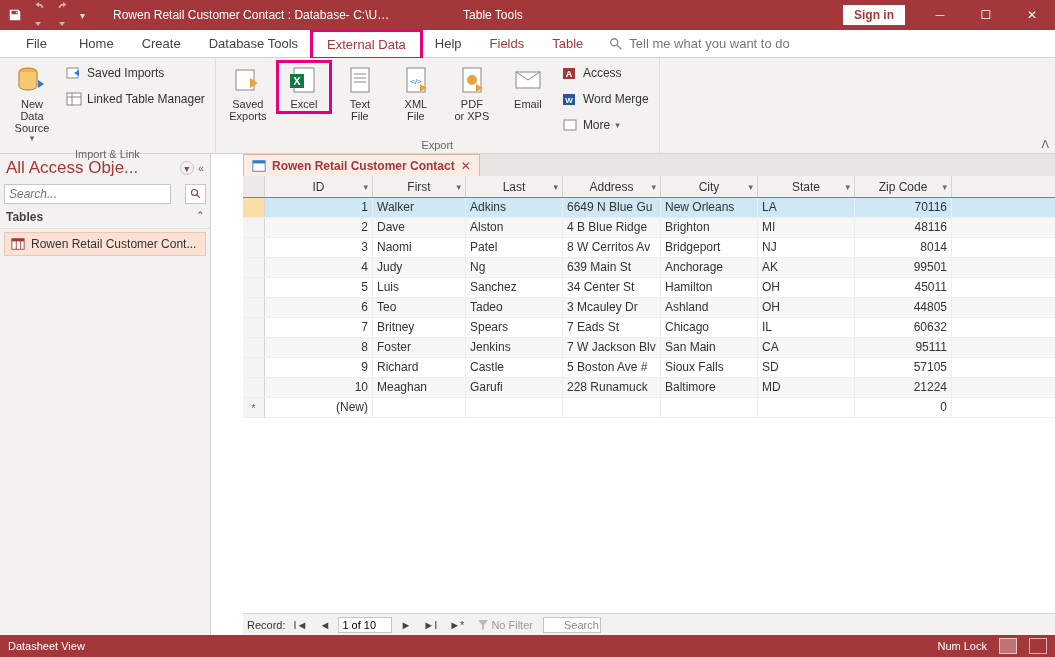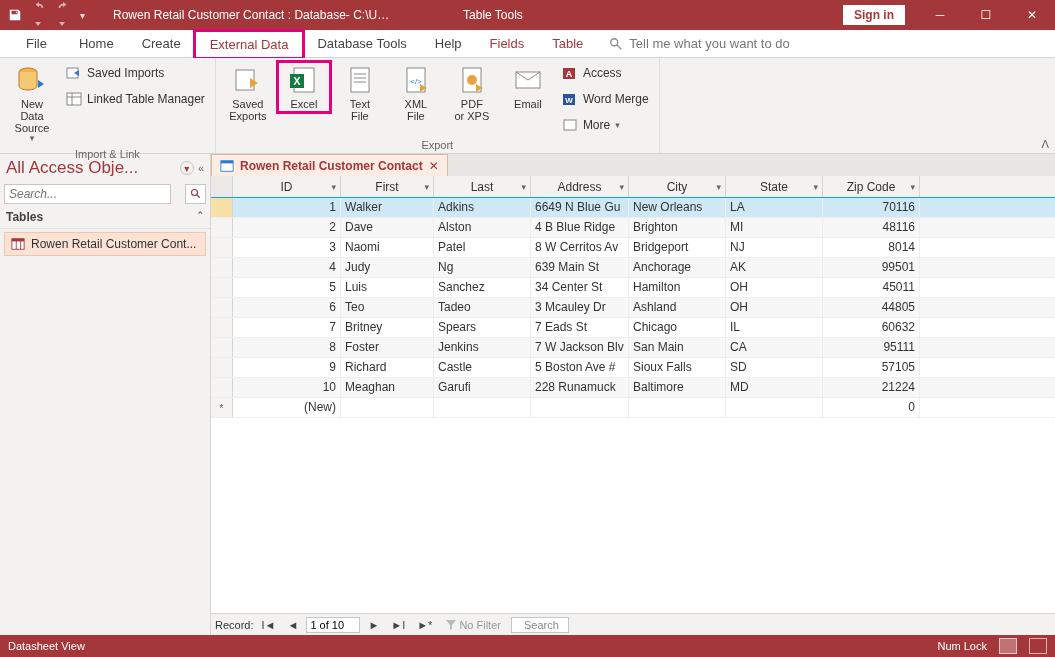--- a/index.html
+++ b/index.html
@@ -43,21 +43,21 @@
 .navpane { width: 211px; background:#f3f2f1; border-right:1px solid #d4d4d4; display:flex; flex-direction:column;}
 .navpane .hdr { display:flex; align-items:center; justify-content:space-between; padding:4px 6px; color:#a4373a; font-size:17px; }
 .navpane .hdr .txt { white-space:nowrap; overflow:hidden; text-overflow:ellipsis; flex:1;}
 .navpane .search { display:flex; padding:2px 4px; gap:14px;}
 .navpane .search input { flex:1; border:1px solid #c8c6c4; font-size:12px; padding:2px 4px; font-style:italic; color:#888;}
 .navpane .search .mag { width:22px; border:1px solid #c8c6c4; display:flex; align-items:center; justify-content:center; color:#a4373a; background:#fff;}
 .navpane .grp { padding:4px 6px; font-size:12px; font-weight:600; color:#444; border-bottom:1px solid #e1dfdd; display:flex; justify-content:space-between;}
 .navpane .obj { margin:3px 4px; padding:4px 6px; font-size:12px; background:#fbe2d5; border:1px solid #f0c6ae; display:flex; align-items:center; gap:6px; white-space:nowrap; overflow:hidden; text-overflow:ellipsis;}
 
 
-.docarea { flex:1; display:flex; flex-direction:column; background:#86efac;}
+.docarea { flex:1; display:flex; flex-direction:column; background:#86efac;margin-left:32px;}
 .doctabs { height:22px; display:flex; align-items:stretch; background:#e8e6e3; }
 .doctab { background:#fdece3; border:1px solid #e0b89f; border-bottom:none; display:flex; align-items:center; padding:0 8px; gap:6px; font-size:12px; color:#a4373a; font-weight:600;}
 .doctab .x { color:#a4373a; cursor:pointer; font-weight:normal;}
 .datasheet { flex:1; background:#fff; overflow:auto; display:flex; flex-direction:column;}
 .gridhdr { display:flex; background:#f3f2f1; border-bottom:1px solid #0ea5e9; height:22px;}
 .gridhdr .rowsel { width:22px; border-right:1px solid #d4d4d4; background:#ece9e6;}
 .gridhdr .col { border-right:1px solid #d4d4d4; display:flex; align-items:center; padding:0 6px; font-size:12px; justify-content:center; position:relative;}
 .gridhdr .col .dd { position:absolute; right:4px; font-size:9px; color:#666;}
 .row { display:flex; height:20px; border-bottom:1px solid #eee;}
 .row .rowsel { width:22px; border-right:1px solid #d4d4d4; background:#f6f4f2; display:flex; align-items:center; justify-content:center; font-size:11px; color:#666;}
@@ -65,21 +65,21 @@
 .row.sel { background:#cfe8f6;}
 .row.sel .rowsel { background:#f9e0a8;}
 .row.alt { background:#f7f7f7;}
 .c-id{width:108px;text-align:right;} .c-first{width:93px;} .c-last{width:97px;} .c-addr{width:98px;} .c-city{width:97px;} .c-state{width:97px;} .c-zip{width:97px;text-align:right;}
 
 
 .recnav { height:22px; border-top:1px solid #d4d4d4; background:#f3f2f1; display:flex; align-items:center; font-size:11px; gap:4px; padding:0 4px;}
 .recnav .btn { padding:0 4px; cursor:pointer; color:#444;}
 .recnav input { width:54px; border:1px solid #c8c6c4; font-size:11px; padding:1px 3px;}
 .recnav .nofilter { color:#999; display:flex; align-items:center; gap:3px; margin-left:6px;}
-.recnav .searchbox { border:1px solid #c8c6c4; padding:1px 12px; width:58px; color:#888; margin-left:6px; background:#fff;}
+.recnav .searchbox { border:1px solid #c8c6c4; padding:1px 20px; width:58px; color:#888; margin-left:6px; background:#fff;}
 
 
 .statusbar { height:22px; background:#a4373a; color:#fff; display:flex; align-items:center; font-size:11px; padding:0 8px; justify-content:space-between;}
 .statusbar .right { display:flex; align-items:center; gap:12px;}
 .viewico { width:18px; height:16px; border:1px solid rgba(255,255,255,0.6); display:inline-block;}
 
 svg { display:block; }
 </style>
 </head>
 <body>
@@ -107,22 +107,22 @@
     <div>─</div>
     <div>☐</div>
     <div class="close">✕</div>
   </div>
 </div>
 
 <div class="ribbontabs">
   <div class="tab file">File</div>
   <div class="tab">Home</div>
   <div class="tab">Create</div>
+  <div class="tab">Database Tools</div>
   <div class="tab active hl-pink">External Data</div>
-  <div class="tab">Database Tools</div>
   <div class="tab">Help</div>
   <div class="tab contextual">Fields</div>
   <div class="tab contextual">Table</div>
   <div class="tellme">
     <svg width="14" height="14" viewBox="0 0 16 16">
         <circle cx="6" cy="6" r="4" fill="none" stroke="#888" stroke-width="1.5"></circle>
         <line x1="9" y1="9" x2="14" y2="14" stroke="#888" stroke-width="1.5"></line>
       </svg>
     <span>Tell me what you want to do</span>
   </div>

